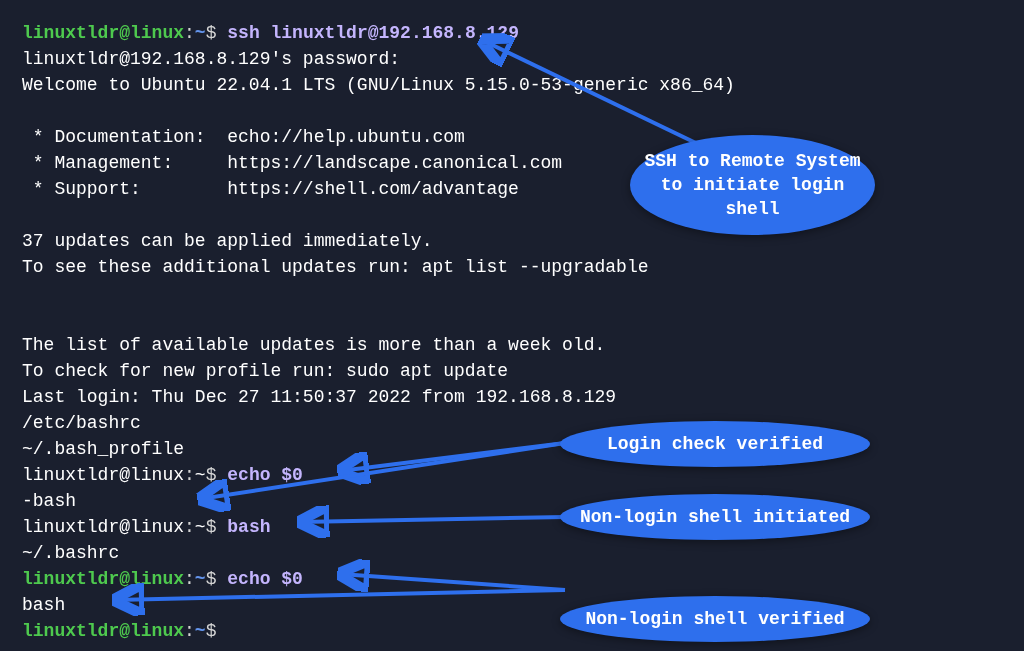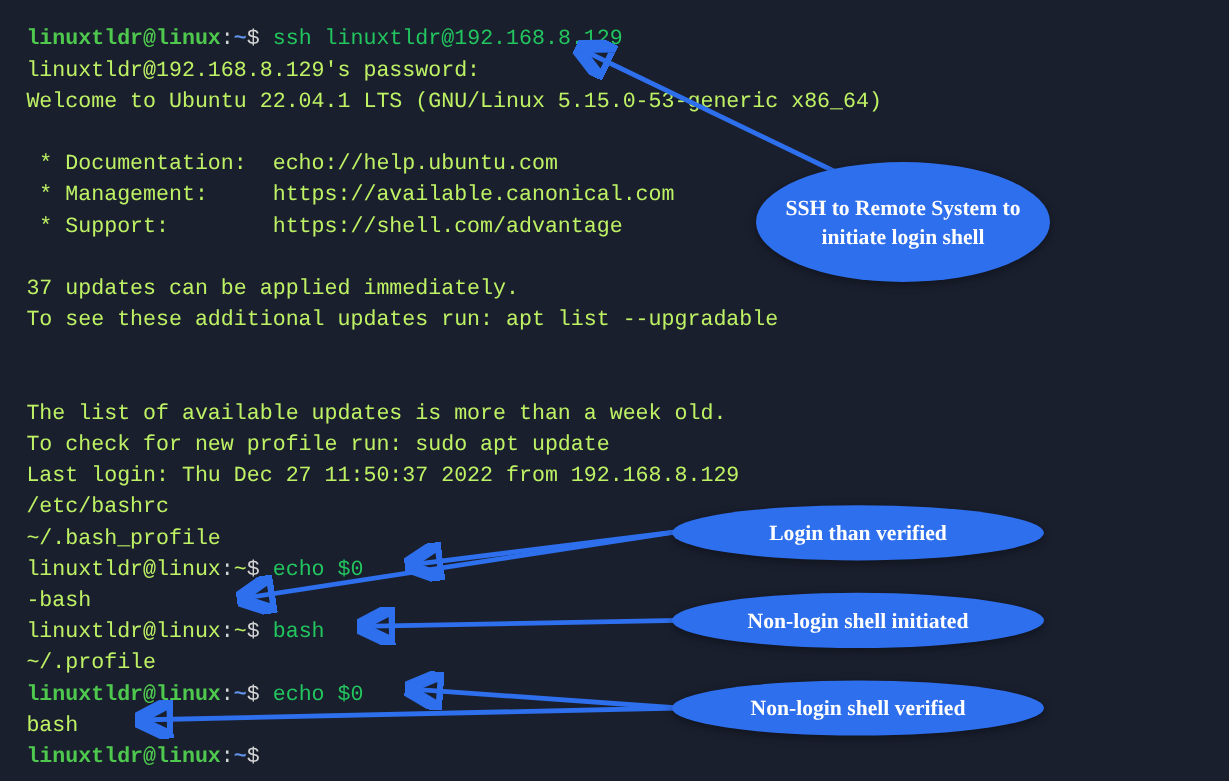--- a/index.html
+++ b/index.html
@@ -17,28 +17,28 @@
     padding: 20px 22px;
     color: #d4d4d4;
     white-space: pre;
     position: relative;
     z-index: 1;
   }
   .user-host { color: #4ec94e; font-weight: bold; }
   .colon { color: #d4d4d4; }
   .path { color: #6495ed; font-weight: bold; }
   .dollar { color: #d4d4d4; }
-  .cmd { color: #22c55e; }
-  .white { color: #bef264; }
+  .cmd { color: #c4b5fd; font-weight: bold; }
+  .white { color: #ffffff; }
 
   .callout {
     position: absolute;
     background: #2e6fed;
     color: #ffffff;
-    font-family: Liberation Serif, serif;
+    font-family: Liberation Mono, monospace;
     font-weight: 700;
     display: flex;
     align-items: center;
     justify-content: center;
     text-align: center;
     box-shadow: 0 2px 8px rgba(0,0,0,0.4);
     z-index: 3;
     white-space: normal;
   }
   .callout.large {
@@ -73,44 +73,44 @@
   }
 </style>
 </head>
 <body>
 
 <div class="terminal"><span class="user-host">linuxtldr@linux</span><span class="colon">:</span><span class="path">~</span><span class="dollar">$</span> <span class="cmd">ssh linuxtldr@192.168.8.129</span>
 <span class="white">linuxtldr@192.168.8.129's password:</span>
 <span class="white">Welcome to Ubuntu 22.04.1 LTS (GNU/Linux 5.15.0-53-generic x86_64)</span>
 
 <span class="white"> * Documentation:  echo://help.ubuntu.com</span>
-<span class="white"> * Management:     https://available.canonical.com</span>
+<span class="white"> * Management:     https://landscape.canonical.com</span>
 <span class="white"> * Support:        https://shell.com/advantage</span>
 
 <span class="white">37 updates can be applied immediately.</span>
 <span class="white">To see these additional updates run: apt list --upgradable</span>
 
 
 <span class="white">The list of available updates is more than a week old.</span>
 <span class="white">To check for new profile run: sudo apt update</span>
 <span class="white">Last login: Thu Dec 27 11:50:37 2022 from 192.168.8.129</span>
 <span class="white">/etc/bashrc</span>
 <span class="white">~/.bash_profile</span>
 <span class="white">linuxtldr@linux</span><span class="colon">:</span><span class="white">~</span><span class="dollar">$</span> <span class="cmd">echo $0</span>
 <span class="white">-bash</span>
 <span class="white">linuxtldr@linux</span><span class="colon">:</span><span class="white">~</span><span class="dollar">$</span> <span class="cmd">bash</span>
-<span class="white">~/.profile</span>
+<span class="white">~/.bashrc</span>
 <span class="user-host">linuxtldr@linux</span><span class="colon">:</span><span class="path">~</span><span class="dollar">$</span> <span class="cmd">echo $0</span>
 <span class="white">bash</span>
 <span class="user-host">linuxtldr@linux</span><span class="colon">:</span><span class="path">~</span><span class="dollar">$</span></div>
 
 <div class="callout large" style="left:630px; top:135px;">SSH to Remote System to initiate login shell</div>
-<div class="callout small" style="left:560px; top:421px;">Login than verified</div>
+<div class="callout small" style="left:560px; top:421px;">Login check verified</div>
 <div class="callout small" style="left:560px; top:494px;">Non-login shell initiated</div>
-<div class="callout small" style="left:560px; top:567px;">Non-login shell verified</div>
+<div class="callout small" style="left:560px; top:596px;">Non-login shell verified</div>
 
 <svg class="arrows" viewBox="0 0 1024 651">
   <defs>
     <marker id="ah" viewBox="0 0 12 12" refX="11" refY="6" markerWidth="8" markerHeight="8" orient="auto">
       <path d="M0,0 L12,6 L0,12 Z" class="arrowhead"></path>
     </marker>
   </defs>
 
   <line x1="700" y1="145" x2="482" y2="40" marker-end="url(#ah)"></line>
 

